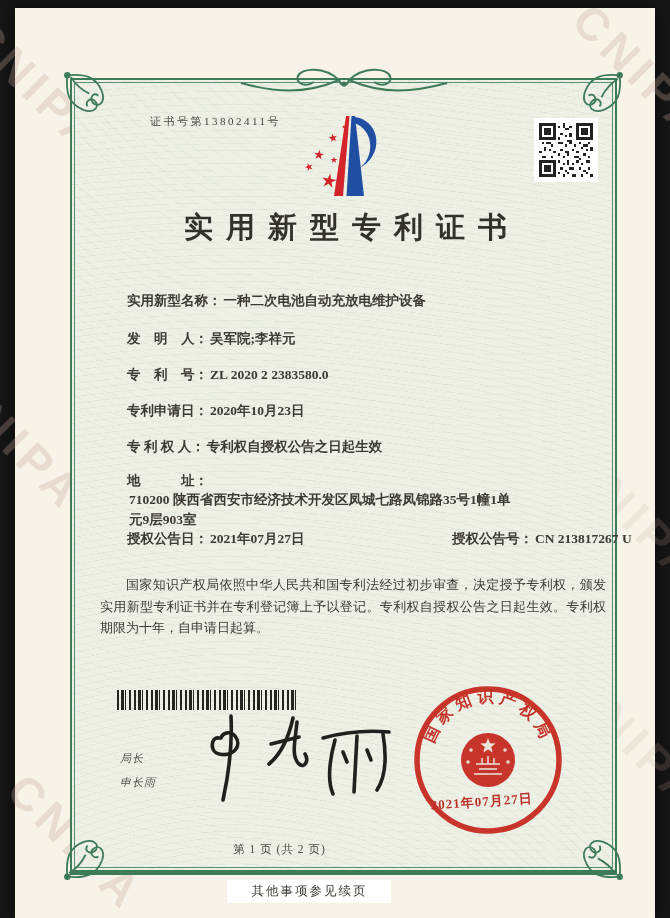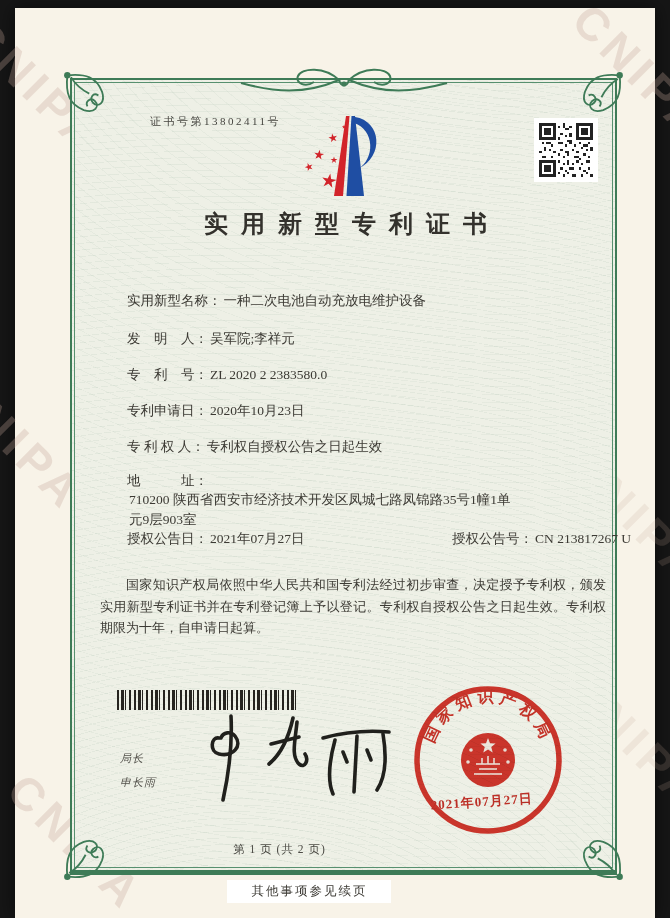--- a/index.html
+++ b/index.html
@@ -20,23 +20,23 @@
   .frame::before{content:"";position:absolute;inset:2px;border:1px solid #5d977630;border-color:#57906f;pointer-events:none;}
   .corner{position:absolute;width:64px;height:64px;}
   .corner.tl{left:-12px;top:-12px;transform:rotate(90deg);}
   .corner.tr{right:-12px;top:-12px;transform:rotate(180deg);}
   .corner.br{right:-12px;bottom:-14px;transform:rotate(270deg);}
   .corner.bl{left:-12px;bottom:-14px;}
   .top-ornament{position:absolute;left:50%;top:-19px;transform:translateX(-50%);}
   .cert-no{position:absolute;left:38px;top:34px;font-size:11px;letter-spacing:2.5px;color:#45443f;margin-left:40px;}
   .qr{position:absolute;left:462px;top:38px;width:64px;height:64px;background:#fff;padding:3px;box-sizing:border-box;}
   .logo{position:absolute;left:205px;top:28px;width:130px;height:96px;}
-  .title{position:absolute;left:0;right:0;top:128px;text-align:center;font-size:24px;font-weight:bold;
+  .title{position:absolute;left:0;right:0;top:128px;text-align:center;font-size:29px;font-weight:bold;
          letter-spacing:13px;padding-left:17px;color:#33312c;}
-  .row{position:absolute;left:55px;font-size:13.5px;color:#3c3a34;white-space:nowrap;}
+  .row{position:absolute;left:55px;font-size:13.5px;color:#3c3a34;white-space:nowrap;font-weight:bold;}
   .row .lbl{display:inline-block;}
   .row.addr{display:flex;white-space:normal;flex-direction:column;}
   .row.addr .val{width:392px;line-height:20px;}
   .row .val{margin-left:2px;}
   .grant-no{position:absolute;left:325px;top:0;}
   .paras{position:absolute;left:28px;top:494px;width:506px;font-size:13px;line-height:21.5px;color:#3c3a34;text-align:justify;}
   .paras p{margin:0;text-indent:2em;}
   .barcode{position:absolute;left:45px;top:610px;width:182px;height:20px;
          background:repeating-linear-gradient(90deg,
            #26241f 0 2px, transparent 2px 4px,

